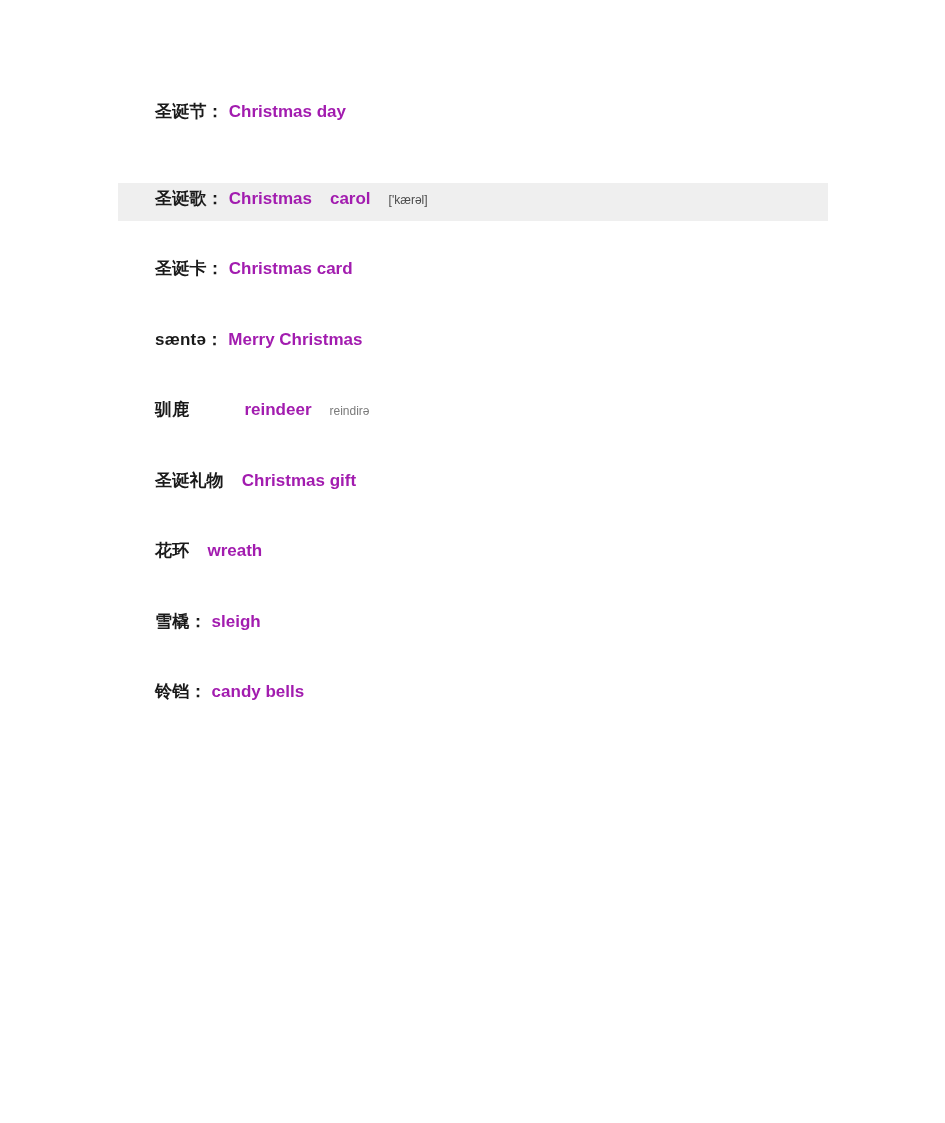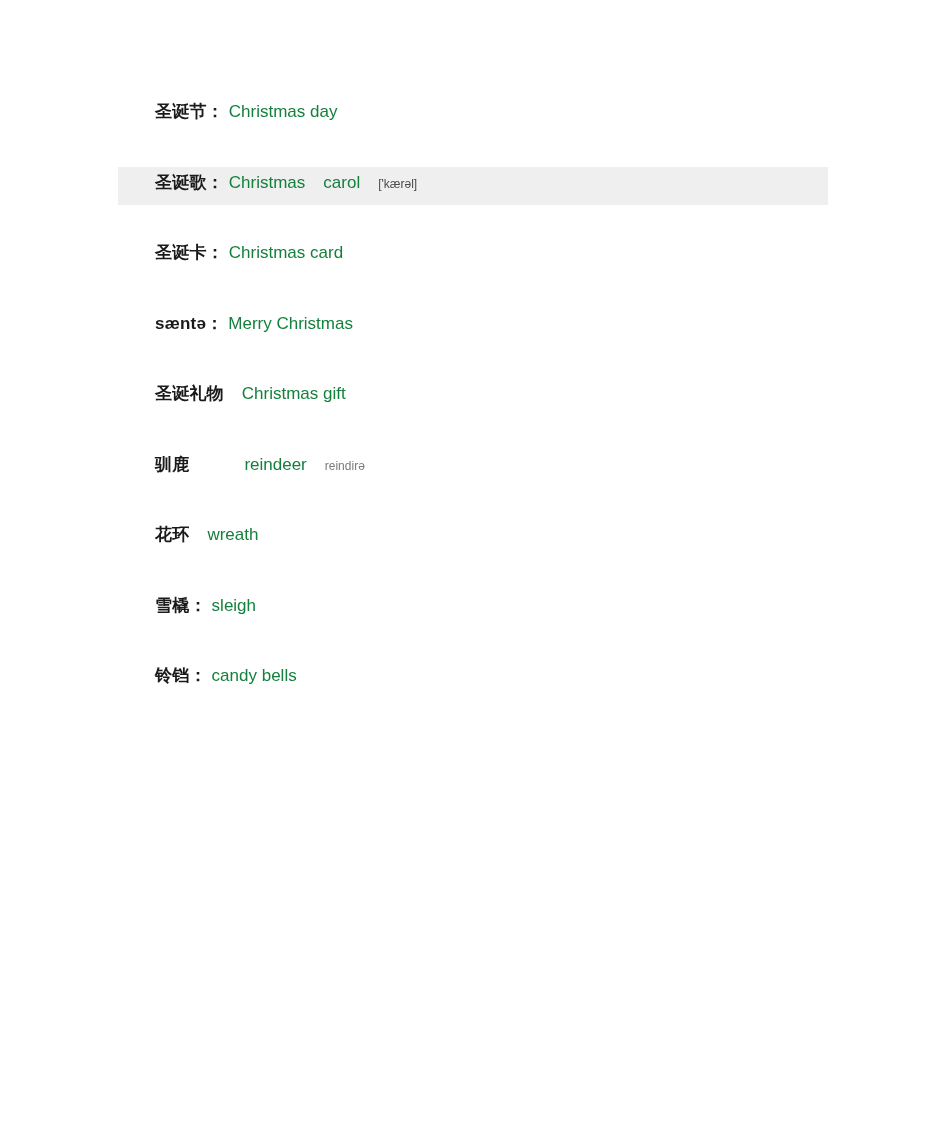--- a/index.html
+++ b/index.html
@@ -43,20 +43,21 @@
 
   .vocab-row .row-inner {
     display: inline-flex;
     align-items: baseline;
     line-height: 34px;
   }
 
   
   .vocab-row.is-highlighted {
     background: transparent;
+    margin-top: 16px;
   }
   .vocab-row.is-highlighted .hl-band {
     position: absolute;
     left: 118px;
     top: 1px;
     width: 710px;
     height: 38px;
     background: #efefef;
     z-index: 0;
   }
@@ -66,23 +67,23 @@
   }
 
   .term-cn {
     font-weight: bold;
     font-size: 17px;
     color: #1a1a1a;
     letter-spacing: 0.2px;
   }
 
   .term-en {
-    font-weight: normal;
+    font-weight: bold;
     font-size: 17px;
-    color: #15803d;
+    color: #a21caf;
   }
 
   .phonetic {
     font-weight: normal;
     font-size: 12px;
     color: #4a4a4a;
   }
 
   .phonetic.light {
     color: #7a7a7a;
@@ -135,33 +136,33 @@
     <div class="vocab-row">
       <span class="row-inner">
         <span class="term-cn">sæntə：</span>
         <span class="gap-xs"></span>
         <span class="term-en">Merry Christmas</span>
       </span>
     </div>
 
     <div class="vocab-row">
       <span class="row-inner">
-        <span class="term-cn">圣诞礼物</span>
+        <span class="term-cn">驯鹿</span>
+        <span class="gap-xl"></span>
+        <span class="term-en">reindeer</span>
         <span class="gap-m"></span>
-        <span class="term-en">Christmas gift</span>
+        <span class="phonetic light">reindirə</span>
       </span>
     </div>
 
     <div class="vocab-row">
       <span class="row-inner">
-        <span class="term-cn">驯鹿</span>
-        <span class="gap-xl"></span>
-        <span class="term-en">reindeer</span>
+        <span class="term-cn">圣诞礼物</span>
         <span class="gap-m"></span>
-        <span class="phonetic light">reindirə</span>
+        <span class="term-en">Christmas gift</span>
       </span>
     </div>
 
     <div class="vocab-row">
       <span class="row-inner">
         <span class="term-cn">花环</span>
         <span class="gap-m"></span>
         <span class="term-en">wreath</span>
       </span>
     </div>

